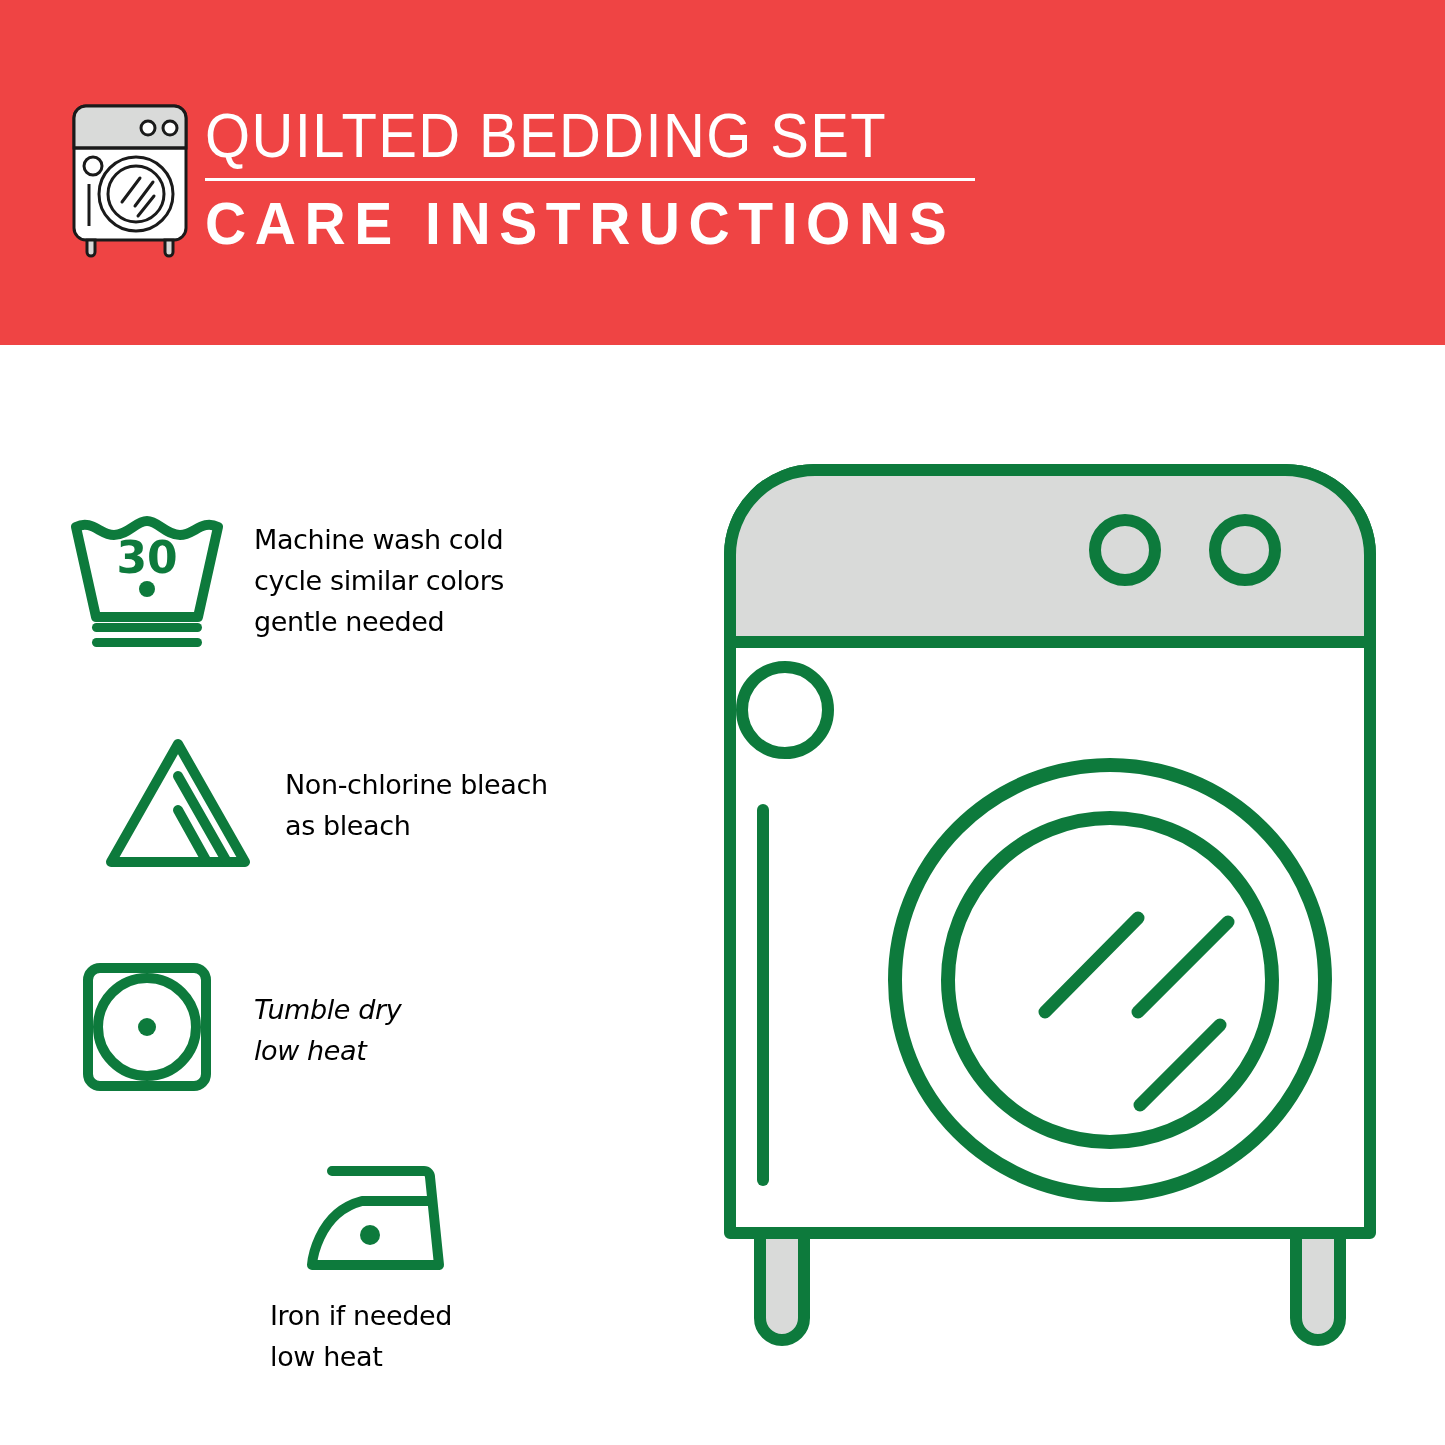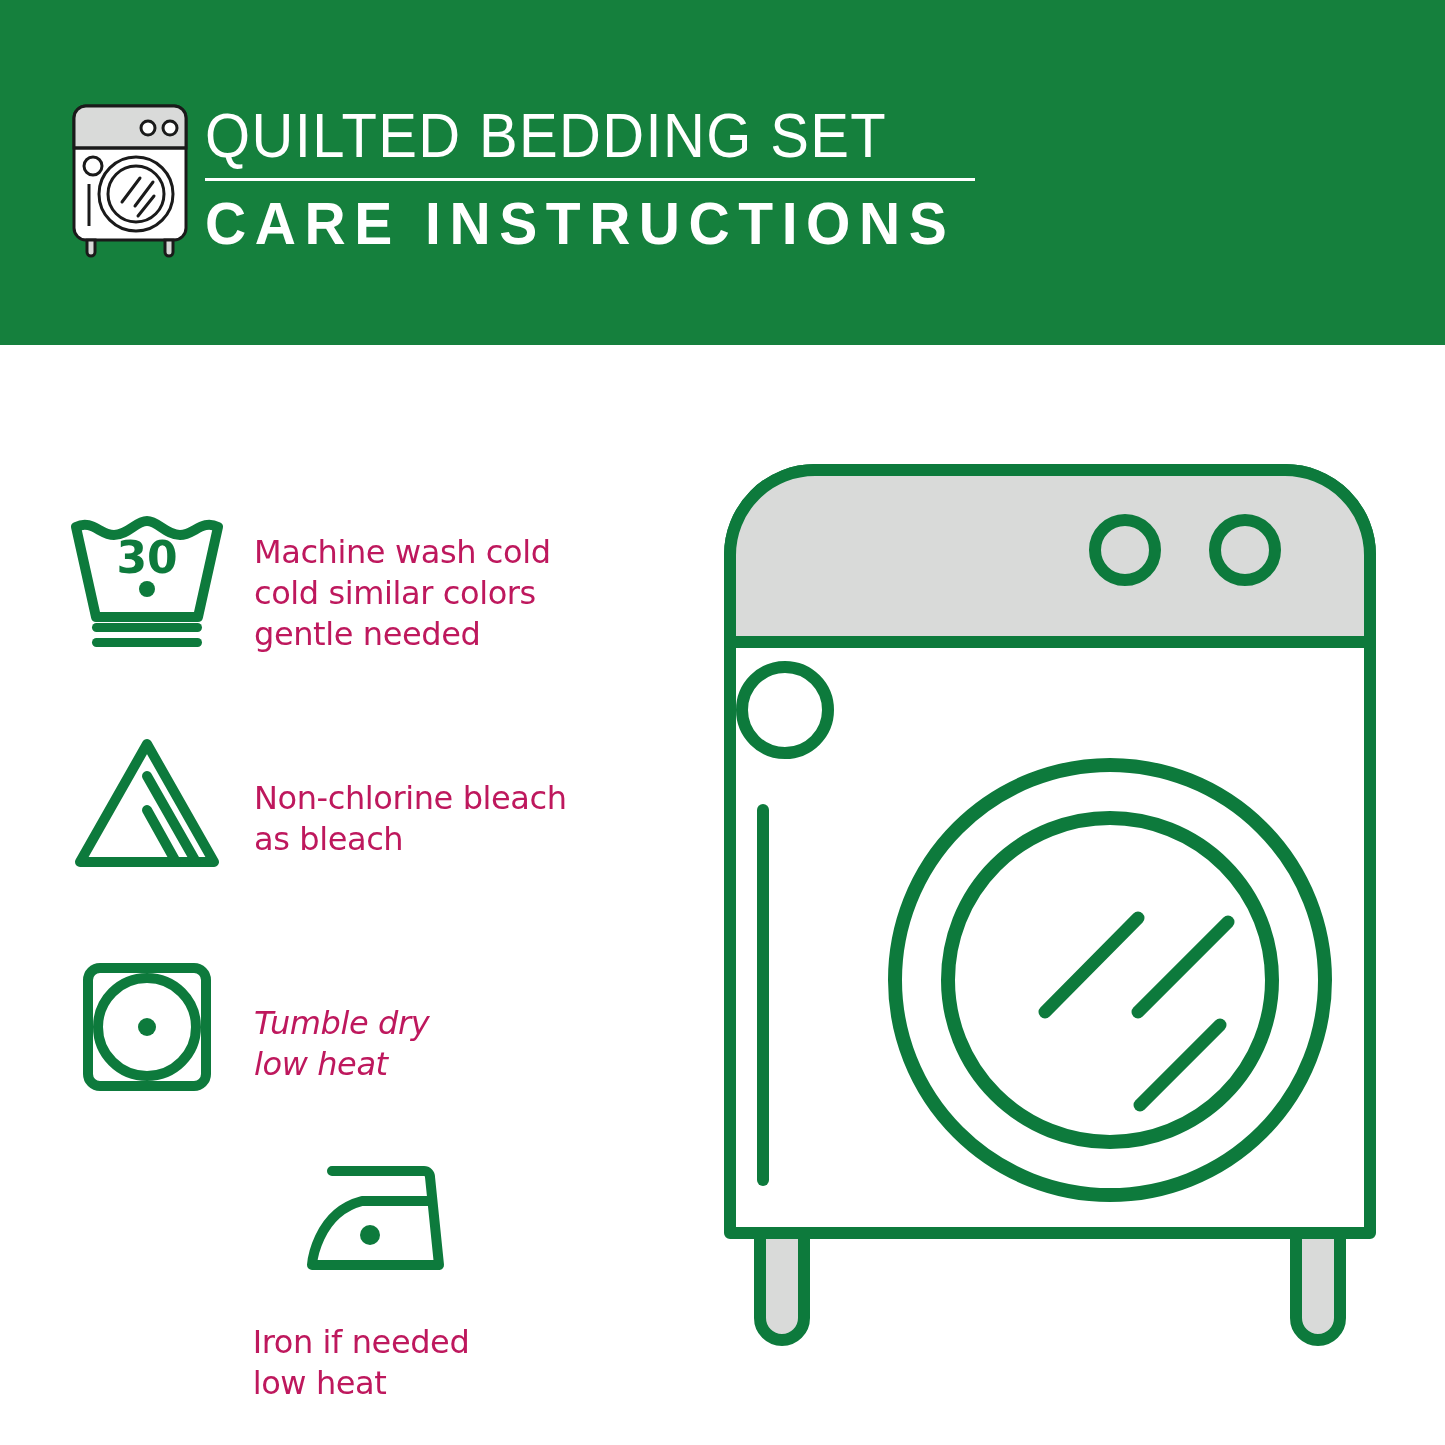--- a/index.html
+++ b/index.html
@@ -18,21 +18,21 @@
     overflow: hidden;
   }
 
   
   .header-band {
     position: absolute;
     left: 0;
     top: 0;
     width: 1445px;
     height: 345px;
-    background: #15803d;
+    background: #ef4444;
   }
   .header-logo {
     position: absolute;
     left: 60px;
     top: 98px;
     width: 140px;
     height: 160px;
   }
   .header-text-block {
     position: absolute;
@@ -80,42 +80,41 @@
   }
   .care-row {
     position: absolute;
     left: 0;
     width: 700px;
     height: 190px;
     display: flex;
     align-items: center;
   }
   .care-row.r0 { top: 140px; }
-  .care-row.r1 { top: 365px; }
+  .care-row.r1 { top: 365px; padding-left: 31px; }
   .care-row.r2 { top: 590px; font-style: italic; }
   .care-row.r3 { top: 800px; flex-direction: column; }
 
   .care-icon {
     width: 170px;
     min-width: 170px;
     height: 165px;
     margin-left: 62px;
     display: flex;
     align-items: center;
     justify-content: center;
   }
   .care-label {
     margin-left: 22px;
     font-family: "DejaVu Sans", sans-serif;
-    font-size: 32px;
+    font-size: 27px;
     line-height: 41px;
-    color: #be185d;
+    color: #000000;
     font-weight: 400;
     letter-spacing: -0.4px;
-    margin-top: 27px;
   }
   .care-label .ln { display: block; }
 
   
   .washer-art {
     position: absolute;
     left: 700px;
     top: 440px;
     width: 745px;
     height: 940px;
@@ -167,21 +166,21 @@
         <svg viewBox="0 0 170 150" width="170" height="150" aria-hidden="true">
           <path d="M14 22 C30 14 38 30 52 30 C66 30 74 16 85 16 C96 16 104 30 118 30 C132 30 140 14 156 22 L136 112 L34 112 Z" fill="none" stroke="#0d7a3c" stroke-width="10" stroke-linejoin="round" stroke-linecap="round"></path>
           <text x="85" y="68" text-anchor="middle" font-family="DejaVu Sans, sans-serif" font-size="44" font-weight="700" fill="#0d7a3c">30</text>
           <circle cx="85" cy="84" r="8" fill="#0d7a3c"></circle>
           <rect x="30" y="118" width="110" height="9" rx="4.5" fill="#0d7a3c"></rect>
           <rect x="30" y="133" width="110" height="9" rx="4.5" fill="#0d7a3c"></rect>
         </svg>
       </div>
       <div class="care-label">
         <span class="ln">Machine wash cold</span>
-        <span class="ln">cold similar colors</span>
+        <span class="ln">cycle similar colors</span>
         <span class="ln">gentle needed</span>
       </div>
     </div>
 
     <div class="care-row r1">
       <div class="care-icon">
         <svg viewBox="0 0 170 150" width="170" height="150" aria-hidden="true">
           <path d="M85 14 L152 132 L18 132 Z" fill="none" stroke="#0d7a3c" stroke-width="10" stroke-linejoin="round"></path>
           <line x1="85" y1="46" x2="134" y2="132" stroke="#0d7a3c" stroke-width="10" stroke-linecap="round"></line>
           <line x1="85" y1="80" x2="114" y2="132" stroke="#0d7a3c" stroke-width="10" stroke-linecap="round"></line>

